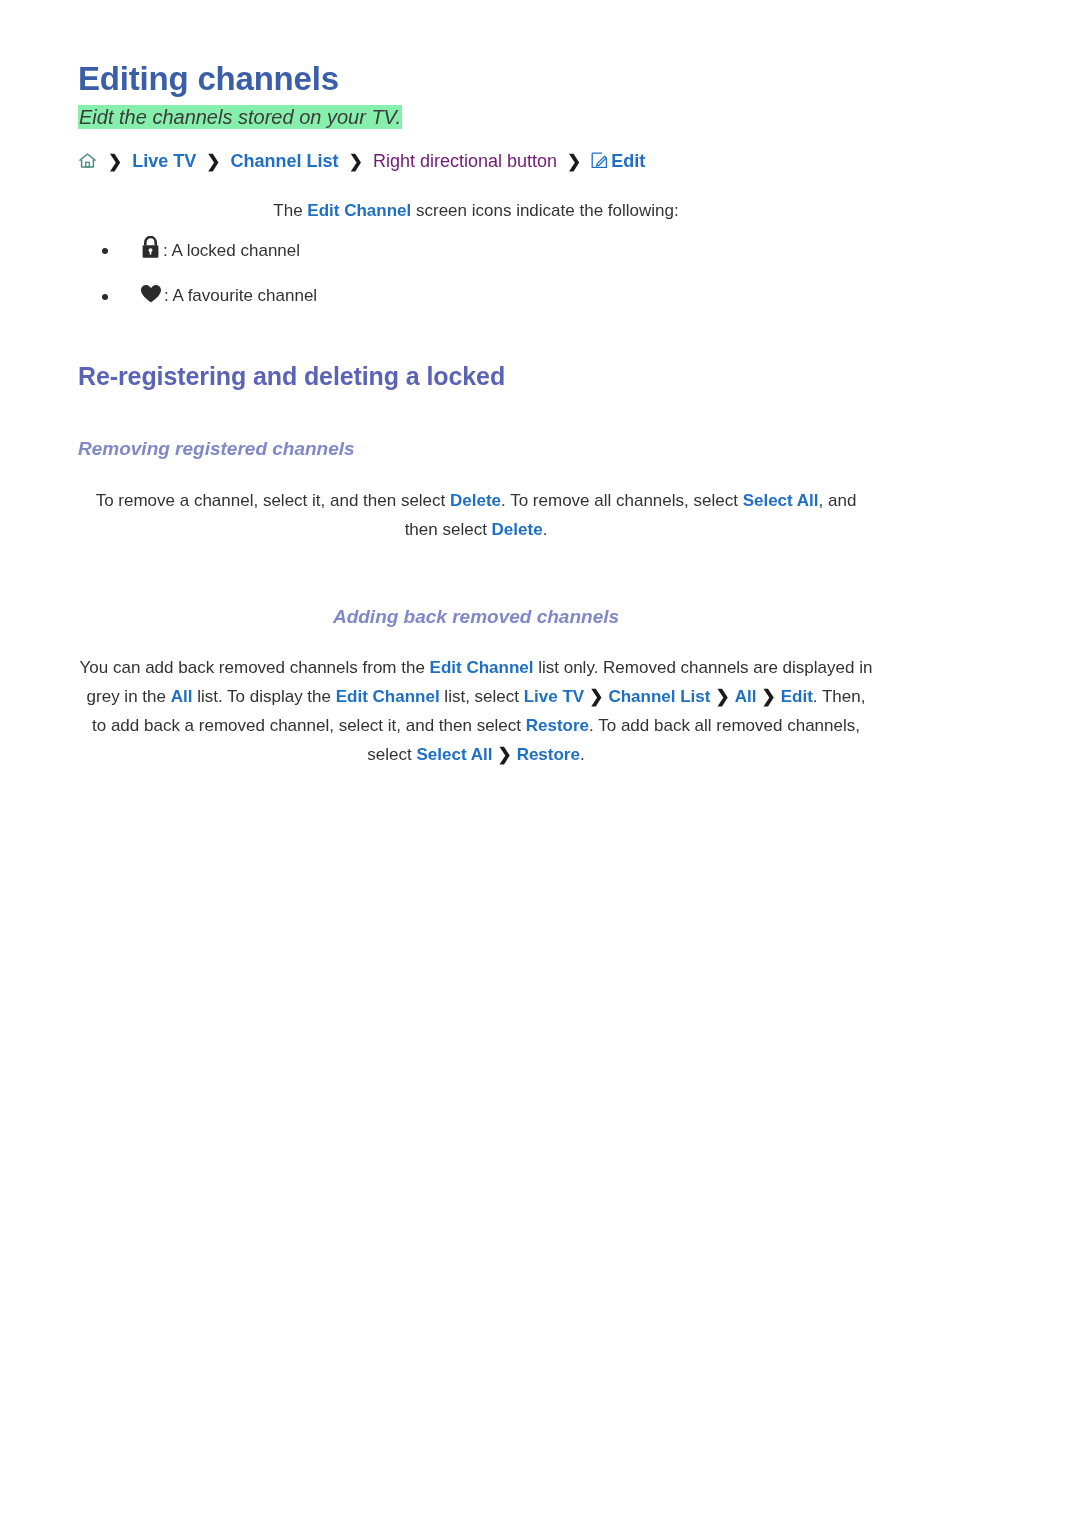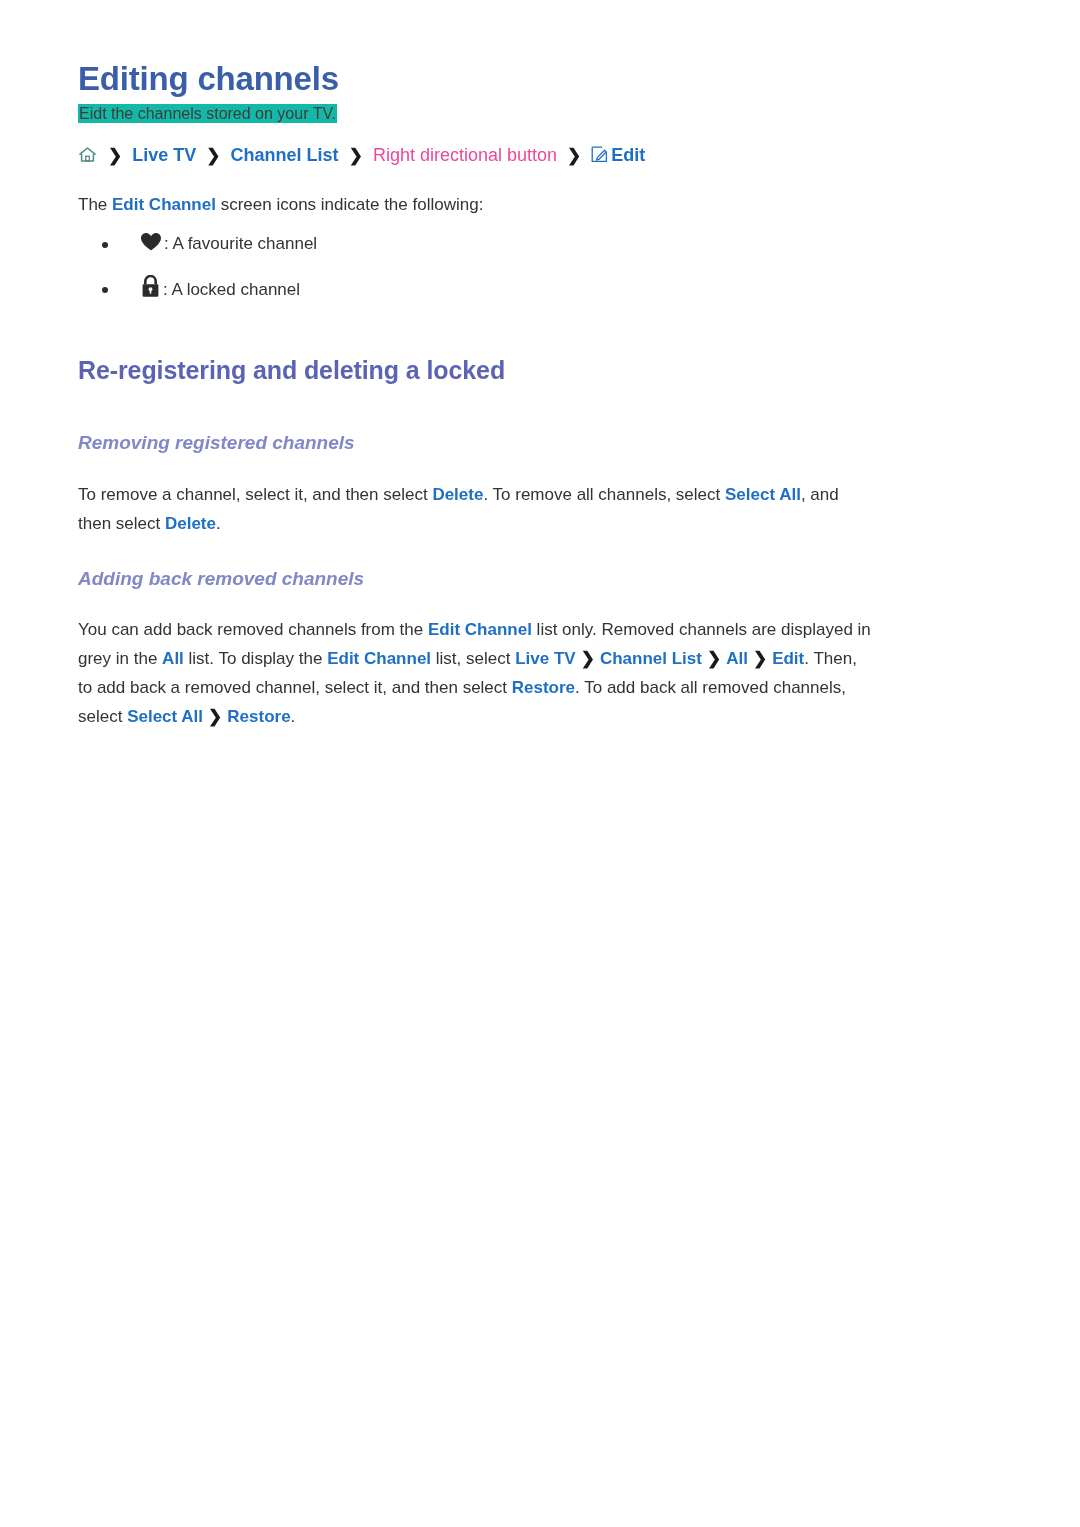--- a/index.html
+++ b/index.html
@@ -26,42 +26,43 @@
   .page-title {
     font-size: 33px;
     font-weight: 700;
     color: #3a5fa8;
     letter-spacing: -0.2px;
     line-height: 1.15;
     margin: 0 0 4px 0;
   }
   .page-subtitle {
     display: inline;
-    font-size: 16px;
+    font-size: 20px;
     color: #3c3c3c;
-    background: #14b8a6;
+    background: #86efac;
     line-height: 1.5;
     padding: 1px 1px;
+    font-style: italic;
   }
   .subtitle-row { margin: 0 0 16px 0; }
 
   
   .breadcrumb {
     font-size: 18px;
     color: #333333;
     line-height: 1.5;
     margin: 0 0 22px 0;
     white-space: nowrap;
   }
   .breadcrumb .crumb-link {
     color: #1f6fc4;
     font-weight: 600;
   }
   .breadcrumb .crumb-plain {
-    color: #ec4899;
+    color: #701a75;
   }
   .sep {
     display: inline-block;
     font-weight: 700;
     color: #1a1a1a;
     font-size: 17px;
     padding: 0 5px;
     vertical-align: baseline;
   }
   .ico {
@@ -72,20 +73,21 @@
   .ico-home { margin-right: 1px; }
   .ico-edit { margin-right: 3px; }
 
   
   p.body {
     font-size: 17px;
     color: #333333;
     line-height: 1.70;
     margin: 16px 0 6px 0;
     max-width: 925px;
+    text-align: center;
   }
   .lnk-bold {
     color: #1f6fc4;
     font-weight: 700;
   }
 
   
   ul.icon-list {
     list-style: none;
     margin: 10px 0 0 0;
@@ -128,21 +130,21 @@
   }
   h3.sec-h3 {
     font-size: 19px;
     font-weight: 700;
     color: #8088c8;
     line-height: 1.25;
     margin: 46px 0 0 0;
     font-style: italic;
   }
   h3.sec-h3 + p.body { margin-top: 26px; }
-  h3.sec-h3.tight { margin-top: 28px; }
+  h3.sec-h3.tight { margin-top: 60px; text-align: center; }
 </style>
 </head>
 <body>
 
 <div class="page">
 
   <h1 class="page-title">Editing channels</h1>
 
   <div class="subtitle-row">
     <span class="page-subtitle">Eidt the channels stored on your TV.</span>
@@ -172,39 +174,39 @@
       <svg width="17" height="17" viewBox="0 0 17 17" aria-hidden="true">
         <path d="M1.2 1.2 H11.2 M1.2 1.2 V15.4 H15.4 V6" fill="none" stroke="#1f6fc4" stroke-width="1.3" stroke-linejoin="round"></path>
         <path d="M6.3 11.6 L13.6 4.2 L15.3 5.9 L8 13.3 L5.6 14 Z" fill="none" stroke="#1f6fc4" stroke-width="1.3" stroke-linejoin="round"></path>
       </svg>
     </span><span class="crumb-link">Edit</span>
   </div>
 
   <p class="body"><span>The </span><span class="lnk-bold">Edit Channel</span><span> screen icons indicate the following:</span></p>
 
   <ul class="icon-list">
-
-    <li>
-      <span class="glyph">
-        <svg width="22" height="20" viewBox="0 0 22 20" aria-hidden="true">
-          <path d="M11 18.4 C11 18.4 1 12.1 1 6.3 C1 3.1 3.3 1 6.1 1 C8.2 1 10.1 2.3 11 4.2 C11.9 2.3 13.8 1 15.9 1 C18.7 1 21 3.1 21 6.3 C21 12.1 11 18.4 11 18.4 Z" fill="#2b2b2b"></path>
-        </svg>
-      </span><span>: A favourite channel</span>
-    </li>
 
     <li>
       <span class="glyph">
         <svg width="21" height="23" viewBox="0 0 21 23" aria-hidden="true">
           <path d="M5.3 9.5 V6.4 C5.3 3.4 7.6 1 10.5 1 C13.4 1 15.7 3.4 15.7 6.4 V9.5" fill="none" stroke="#2b2b2b" stroke-width="2.6"></path>
           <rect x="2.6" y="9.3" width="15.8" height="12.5" rx="1.2" fill="#2b2b2b"></rect>
           <circle cx="10.5" cy="14.2" r="1.9" fill="#ffffff"></circle>
           <rect x="9.7" y="14" width="1.6" height="4.6" fill="#ffffff"></rect>
         </svg>
       </span><span>: A locked channel</span>
     </li>
+
+    <li>
+      <span class="glyph">
+        <svg width="22" height="20" viewBox="0 0 22 20" aria-hidden="true">
+          <path d="M11 18.4 C11 18.4 1 12.1 1 6.3 C1 3.1 3.3 1 6.1 1 C8.2 1 10.1 2.3 11 4.2 C11.9 2.3 13.8 1 15.9 1 C18.7 1 21 3.1 21 6.3 C21 12.1 11 18.4 11 18.4 Z" fill="#2b2b2b"></path>
+        </svg>
+      </span><span>: A favourite channel</span>
+    </li>
   </ul>
 
   <h2 class="sec-h2">Re-registering and deleting a locked</h2>
 
   <h3 class="sec-h3">Removing registered channels</h3>
 
   <p class="body"><span>To remove a channel, select it, and then select </span><span class="lnk-bold">Delete</span><span>. To remove all channels, select </span><span class="lnk-bold">Select All</span><span>, and then select </span><span class="lnk-bold">Delete</span><span>.</span></p>
 
   <h3 class="sec-h3 tight">Adding back removed channels</h3>
 

